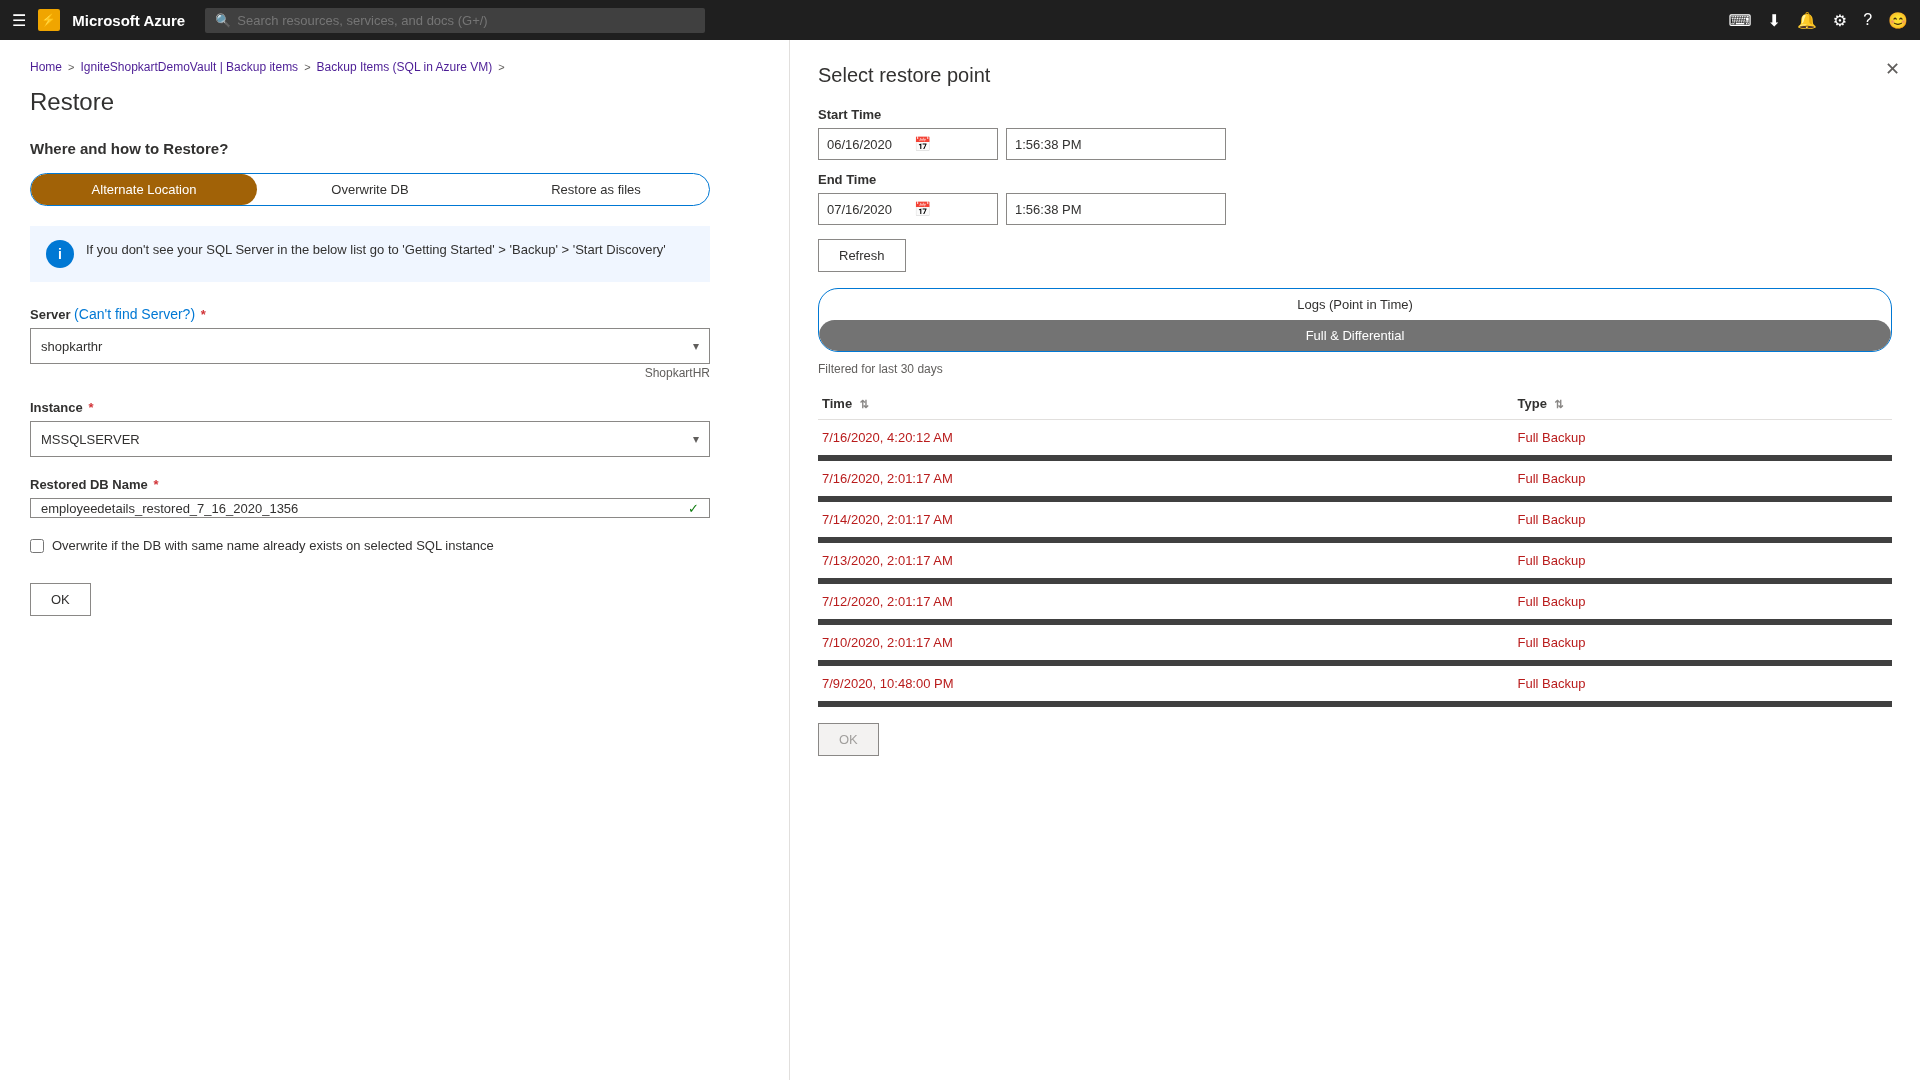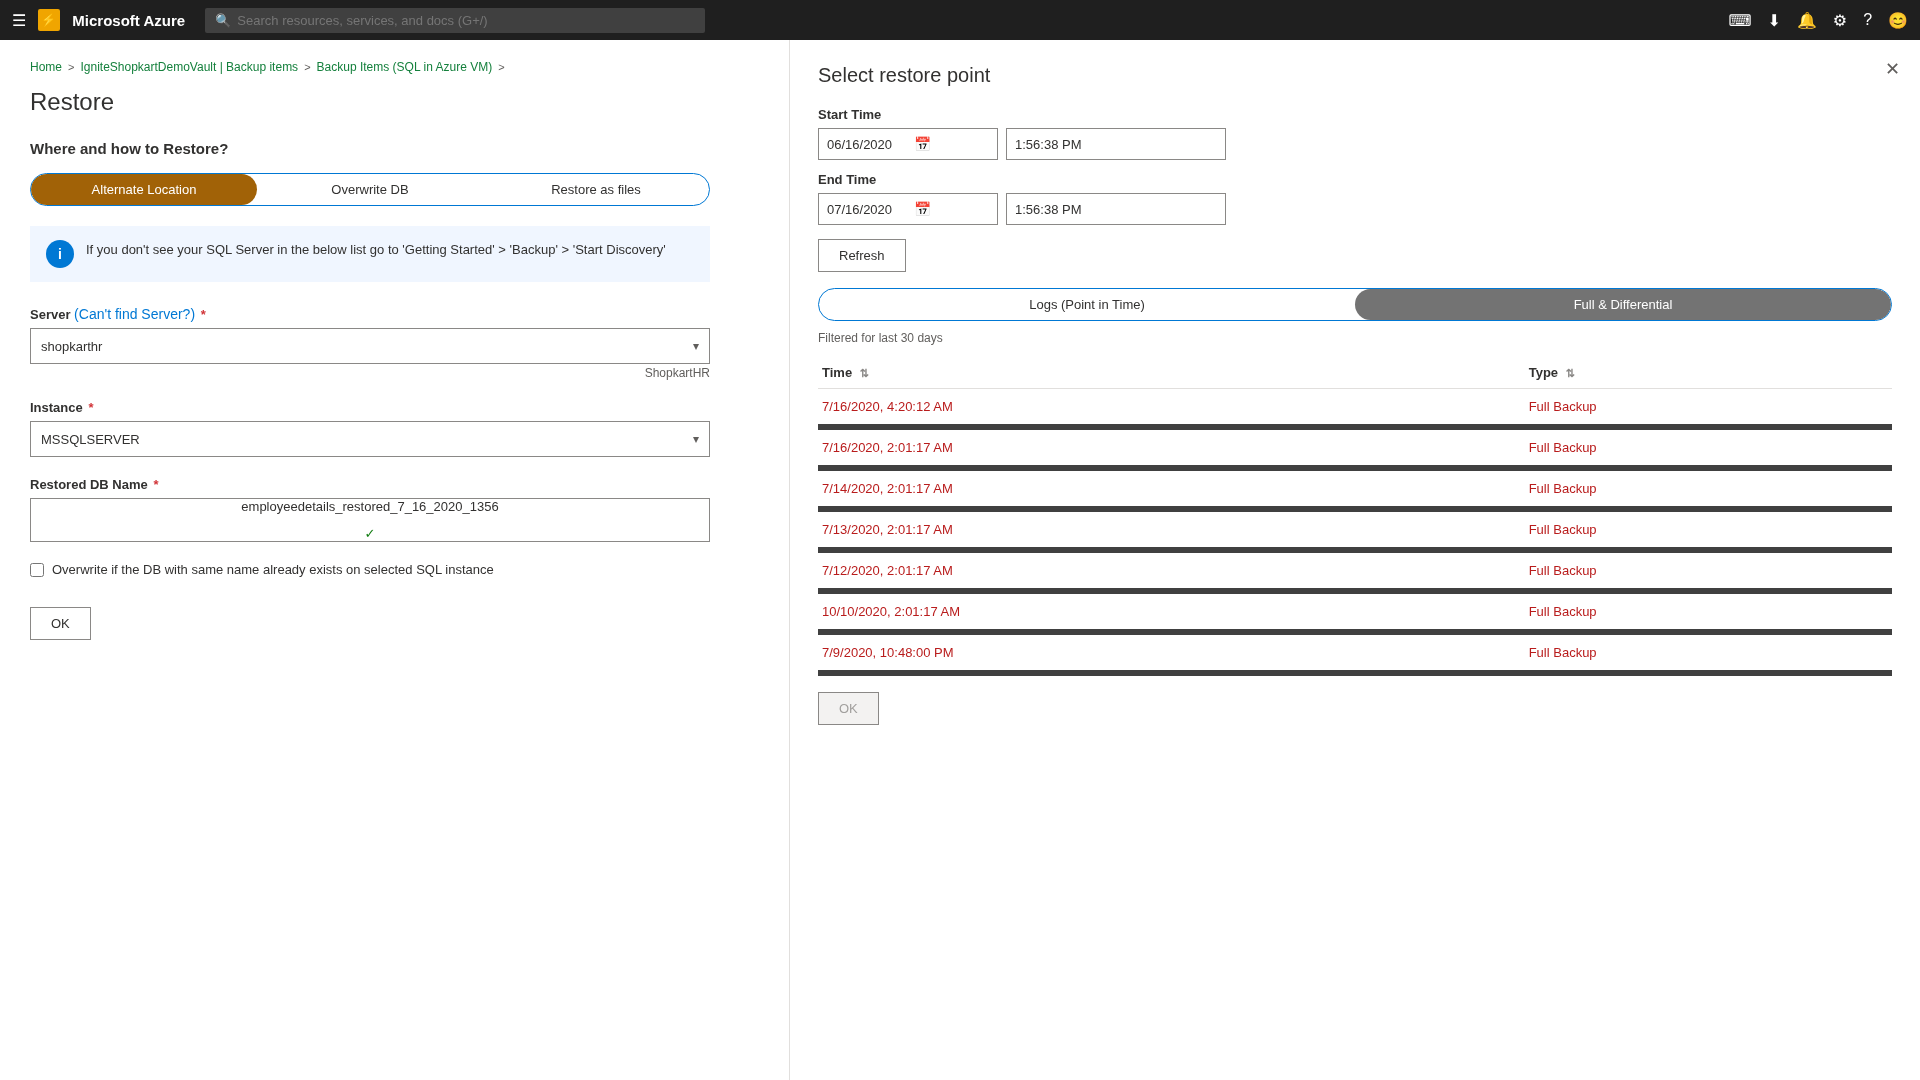--- a/index.html
+++ b/index.html
@@ -54,21 +54,21 @@
     
     .breadcrumb {
       display: flex;
       align-items: center;
       gap: 6px;
       font-size: 12px;
       color: #0078d4;
       margin-bottom: 14px;
     }
     .breadcrumb span { color: #323130; }
-    .breadcrumb a { color: #15803d; text-decoration: none; cursor: pointer; }
+    .breadcrumb a { color: #4c1d95; text-decoration: none; cursor: pointer; }
     .breadcrumb .sep { color: #605e5c; font-size: 11px; }
 
     .page-title {
       font-size: 24px;
       font-weight: 300;
       color: #323130;
       margin-bottom: 24px;
     }
 
     .section-heading {
@@ -144,30 +144,29 @@
       background: #fff;
       display: flex;
       align-items: center;
       justify-content: space-between;
       cursor: pointer;
     }
     .select-input .chevron { color: #605e5c; font-size: 12px; }
 
     .text-input {
       width: 680px;
-      height: 44px;
+      height: 20px;
       border: 1px solid #8a8886;
       padding: 0 10px;
       font-size: 13px;
       color: #323130;
       background: #fff;
       display: flex;
       align-items: center;
       justify-content: space-between;
-      flex-direction: column;
     }
     .text-input .check-icon { color: #107c10; }
 
     .hint-text {
       font-size: 12px;
       color: #605e5c;
       text-align: right;
       width: 680px;
       margin-top: 2px;
     }
@@ -293,20 +292,21 @@
       margin-bottom: 16px;
     }
 
     
     .view-toggle {
       display: flex;
       border: 1.5px solid #0078d4;
       border-radius: 20px;
       overflow: hidden;
       margin-bottom: 10px;
+      flex-direction: column;
     }
     .view-toggle .vtbtn {
       flex: 1;
       padding: 8px 0;
       text-align: center;
       cursor: pointer;
       font-size: 13px;
       background: transparent;
       color: #323130;
       border: none;
@@ -549,21 +549,21 @@
           </tr>
           <tr style="cursor: pointer;">
             <td>7/13/2020, 2:01:17 AM</td>
             <td>Full Backup</td>
           </tr>
           <tr style="cursor: pointer;">
             <td>7/12/2020, 2:01:17 AM</td>
             <td>Full Backup</td>
           </tr>
           <tr style="cursor: pointer;">
-            <td>10/10/2020, 2:01:17 AM</td>
+            <td>7/10/2020, 2:01:17 AM</td>
             <td>Full Backup</td>
           </tr>
           <tr style="cursor: pointer;">
             <td>7/9/2020, 10:48:00 PM</td>
             <td>Full Backup</td>
           </tr>
         </tbody>
     </table>
 
     

